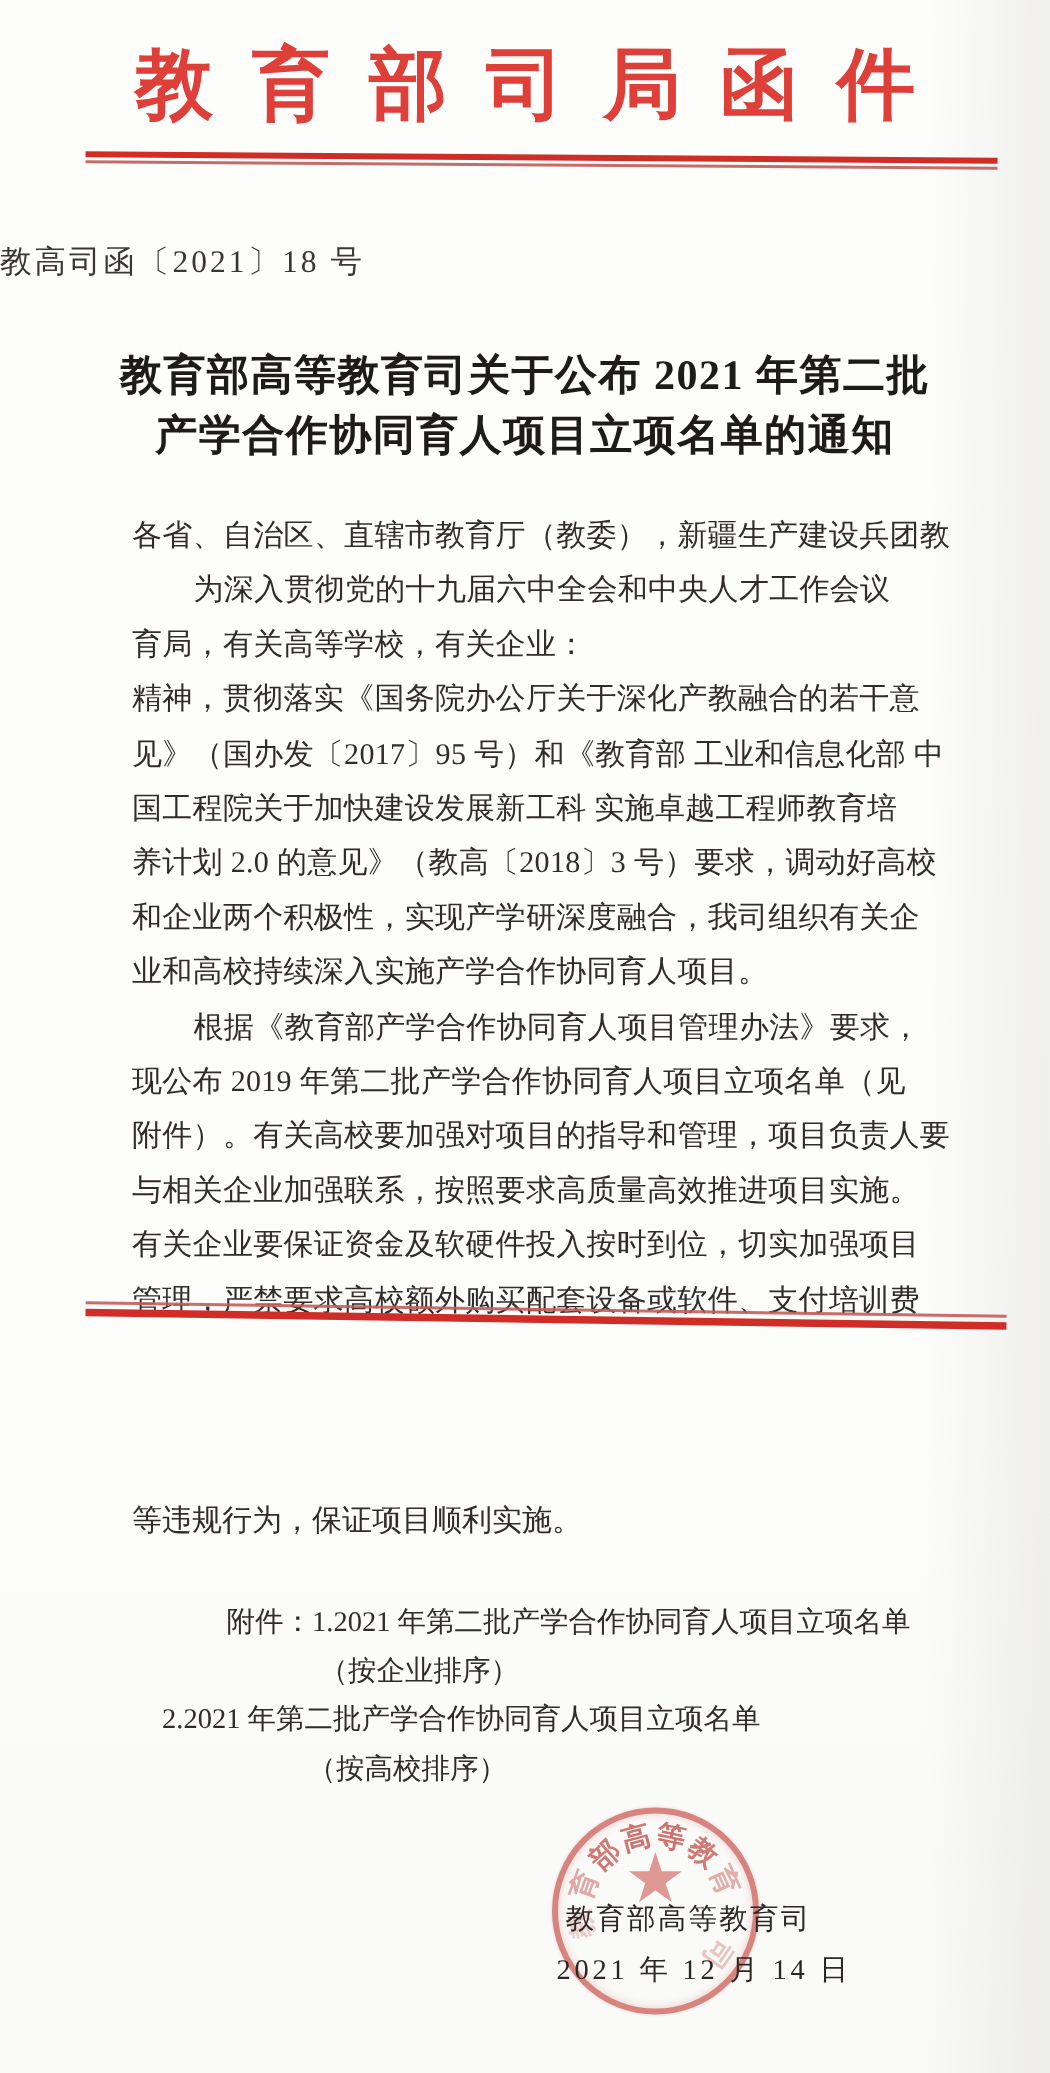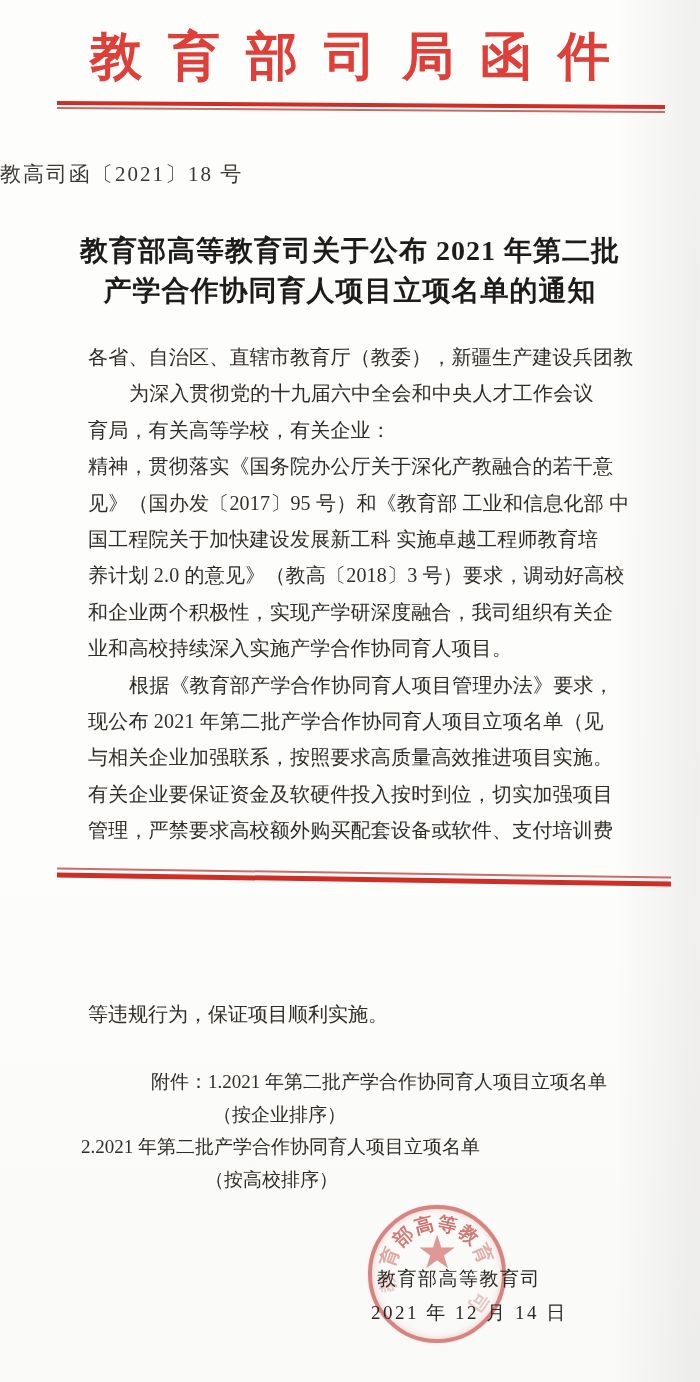--- a/index.html
+++ b/index.html
@@ -72,21 +72,21 @@
   }
 
   
   .attachments {
     position: absolute; top: 1066px; left: 0; width: 700px;
     font-size: 19px; color: #302d29; line-height: 32.5px;
     white-space: nowrap;
   }
   .att-1 { padding-left: 151px; }
   .att-2 { padding-left: 213px; }
-  .att-3 { padding-left: 81px; }
+  .att-3 { padding-left: 108px; }
   .att-4 { padding-left: 205px; }
 
   
   .signature-org {
     position: absolute; top: 1266px; left: 377px;
     font-size: 19px; color: #2b2824; letter-spacing: 1.5px;
     z-index: 3;
   }
   .signature-date {
     position: absolute; top: 1300px; left: 371px;
@@ -153,21 +153,22 @@
     <div class="bline">各省、自治区、直辖市教育厅（教委），新疆生产建设兵团教</div>
     <div class="bline indent">为深入贯彻党的十九届六中全会和中央人才工作会议</div>
     <div class="bline">育局，有关高等学校，有关企业：</div>
     <div class="bline">精神，贯彻落实《国务院办公厅关于深化产教融合的若干意</div>
     <div class="bline">见》（国办发〔2017〕95 号）和《教育部 工业和信息化部 中</div>
     <div class="bline">国工程院关于加快建设发展新工科 实施卓越工程师教育培</div>
     <div class="bline">养计划 2.0 的意见》（教高〔2018〕3 号）要求，调动好高校</div>
     <div class="bline">和企业两个积极性，实现产学研深度融合，我司组织有关企</div>
     <div class="bline">业和高校持续深入实施产学合作协同育人项目。</div>
     <div class="bline indent">根据《教育部产学合作协同育人项目管理办法》要求，</div>
-    <div class="bline">现公布 2021 年第二批产学合作协同育人项目立项名单（见</div>
+    <div class="bline">现公布 2019 年第二批产学合作协同育人项目立项名单（见</div>
+    <div class="bline">附件）。有关高校要加强对项目的指导和管理，项目负责人要</div>
     <div class="bline">与相关企业加强联系，按照要求高质量高效推进项目实施。</div>
     <div class="bline">有关企业要保证资金及软硬件投入按时到位，切实加强项目</div>
     <div class="bline">管理，严禁要求高校额外购买配套设备或软件、支付培训费</div>
   </div>
 
   <div class="rule rule-break">
     <div class="thin"></div>
     <div class="gap"></div>
     <div class="thick"></div>
   </div>

